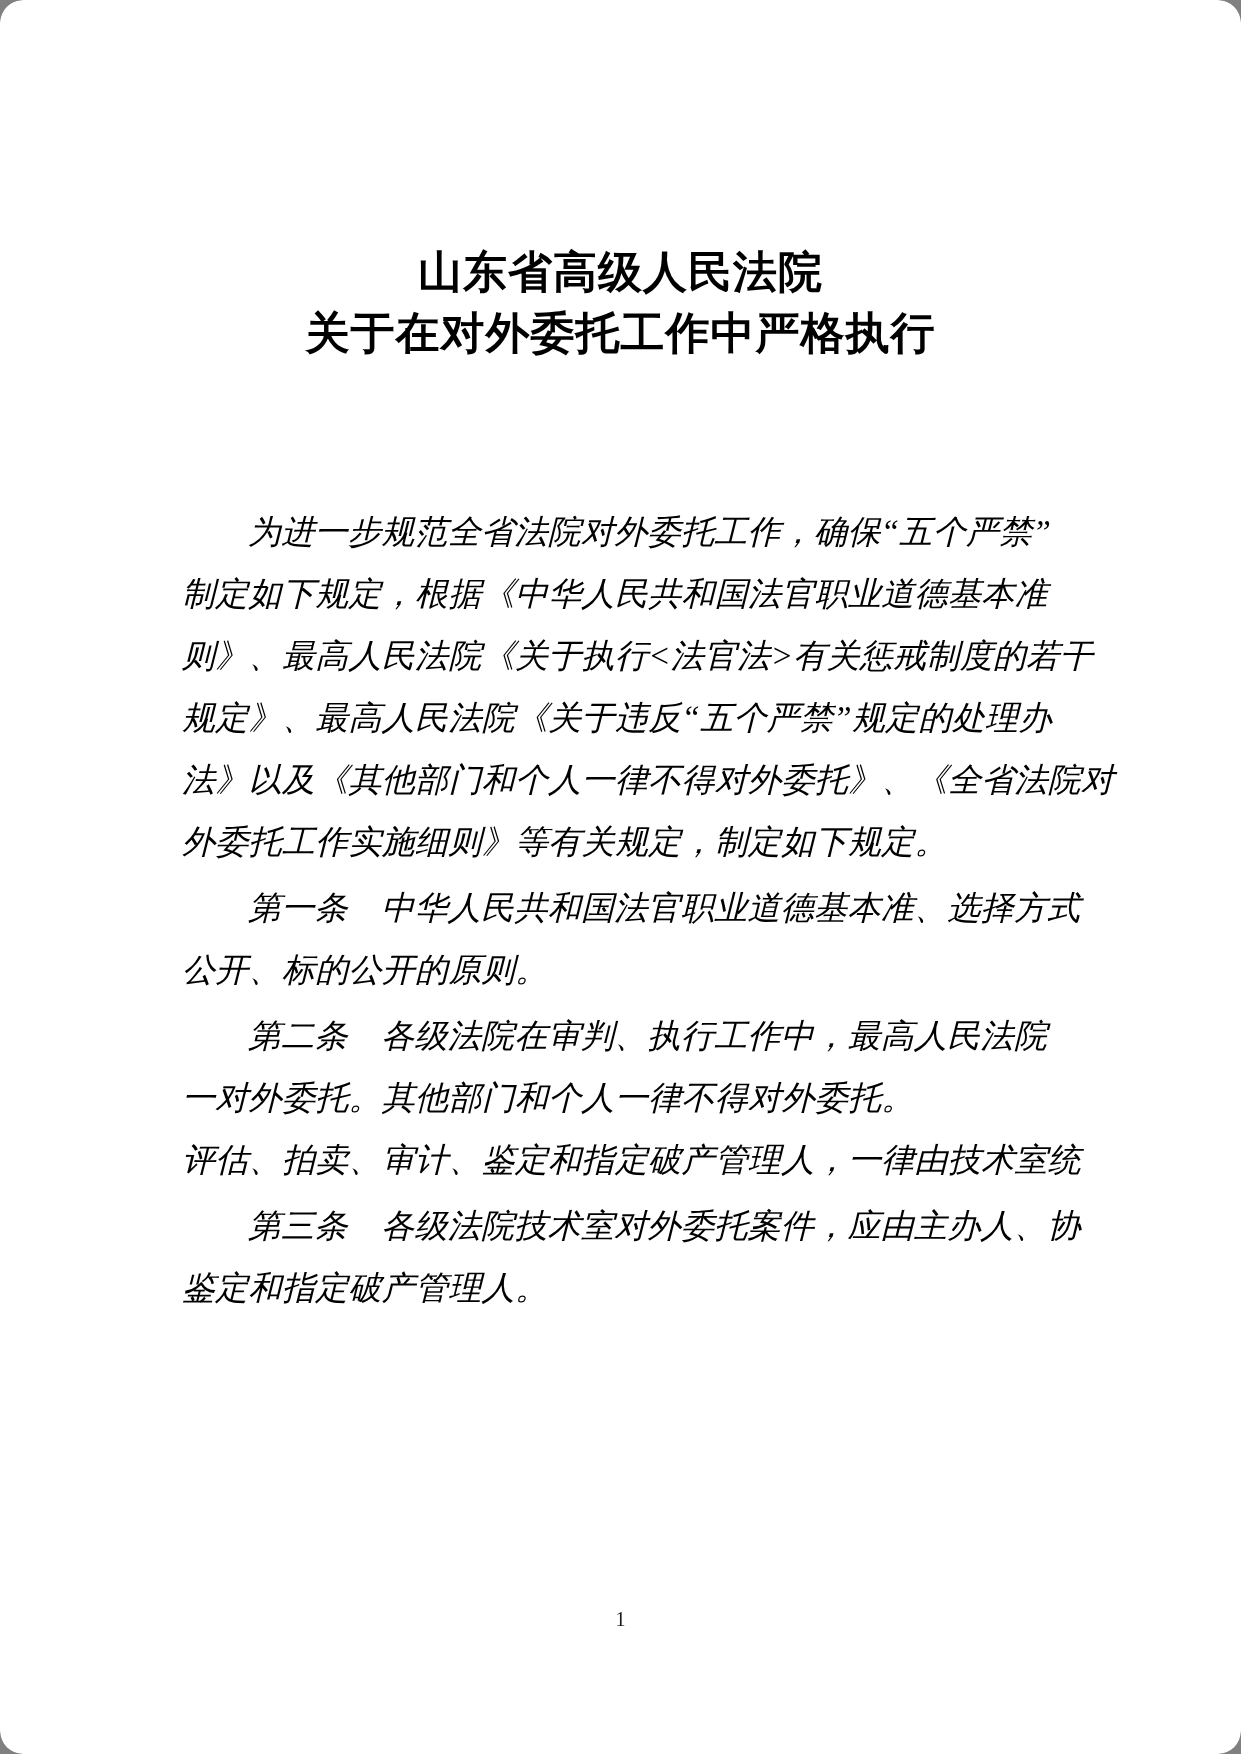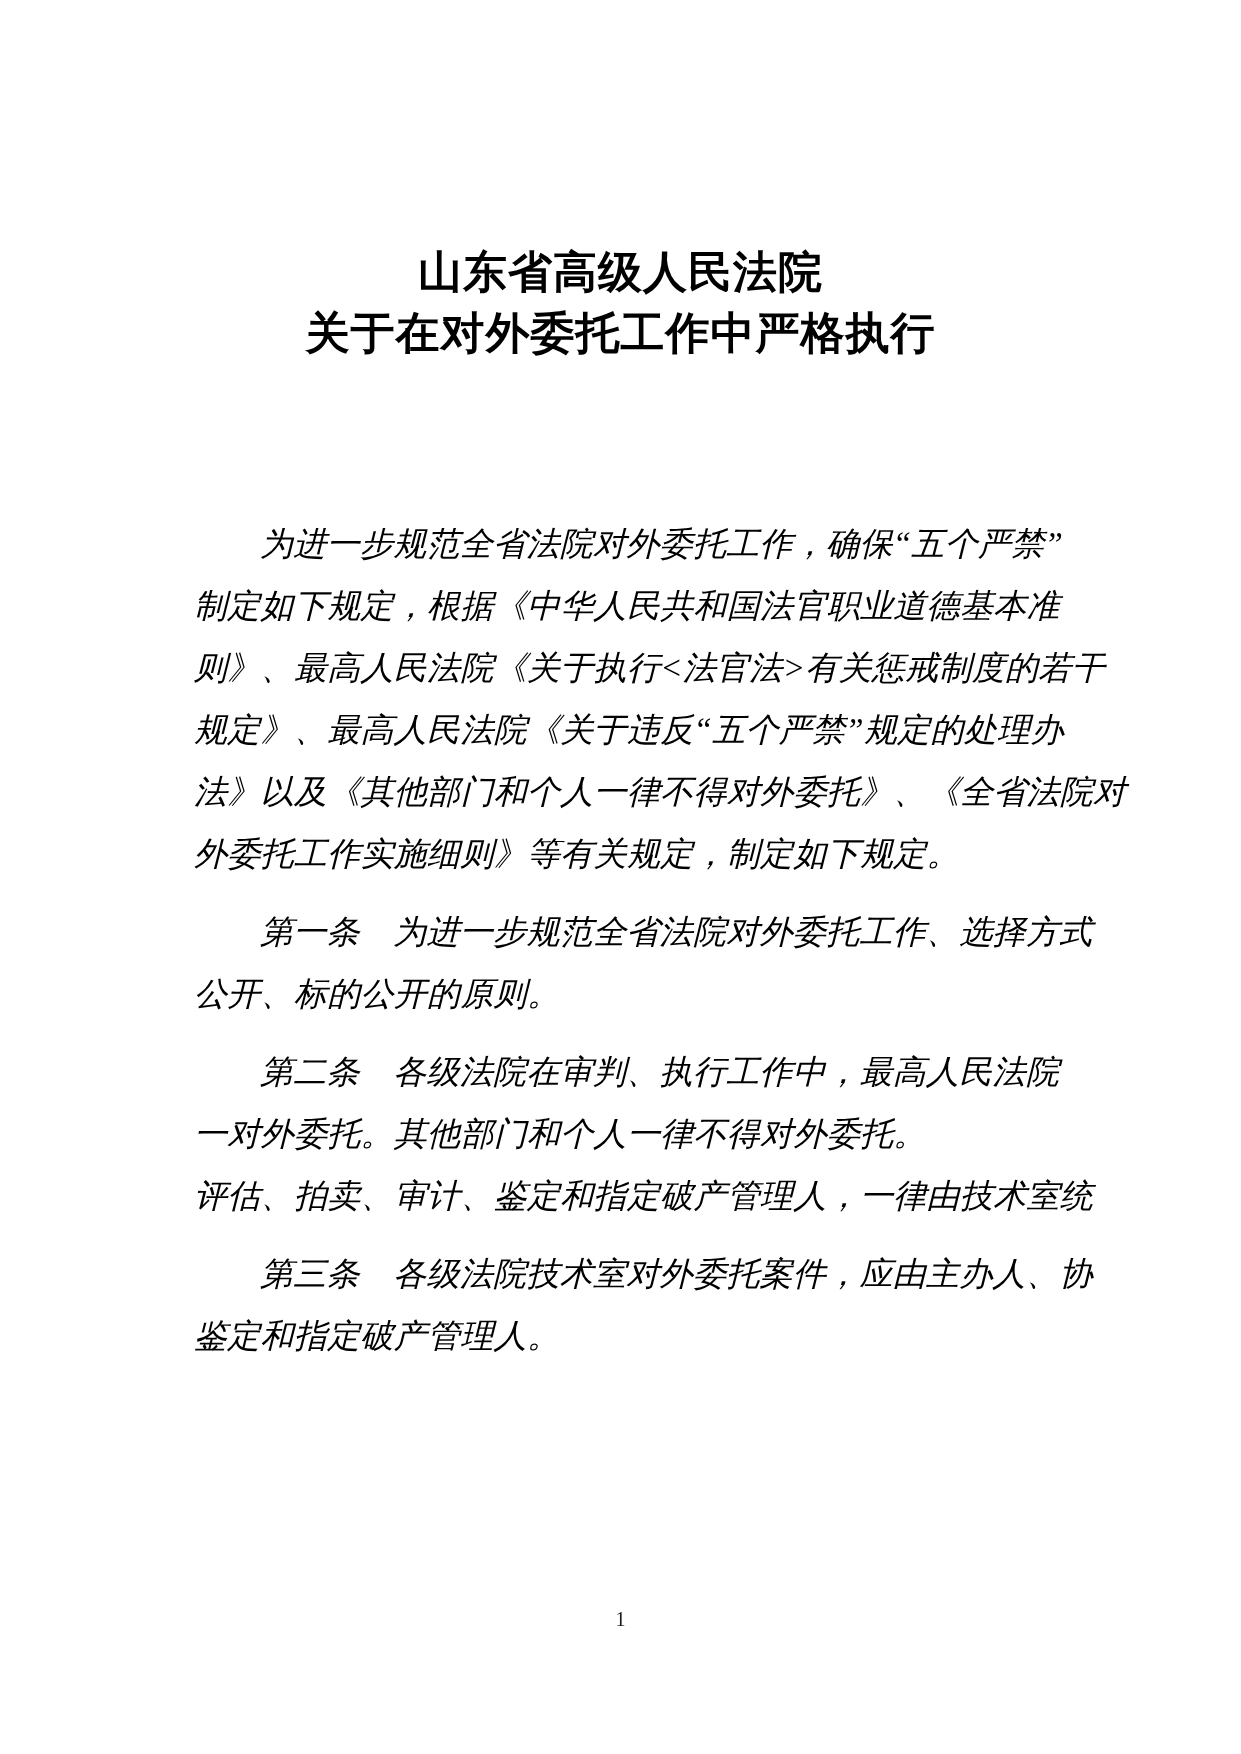--- a/index.html
+++ b/index.html
@@ -1,15 +1,15 @@
 <!DOCTYPE html>
 <html><head>
 <meta charset="utf-8">
 <style>
-  * { margin: 0; padding: 0; box-sizing: border-box; }
+  * { margin: 0; padding: 0; box-sizing: border-box; border-radius: 23px; }
   html, body { background: #808080; }
 
   .page {
     position: relative;
     width: 1241px;
     height: 1754px;
     margin: 0 auto;
     background: #ffffff;
     color: #000000;
     overflow: hidden;
@@ -35,21 +35,21 @@
     top: 497px;
     left: 178px;
     width: 895px;
     font-family: "Liberation Serif", serif;
     font-style: italic;   
     font-size: 33px;
     line-height: 62px;
     letter-spacing: 0.3px;
     color: #000000;
   }
-  .para { margin: 16px; }
+  .para { margin: 4px; }
   .text-line { height: 62px; white-space: nowrap; }
   .text-line.indent { text-indent: 66px; }
 
   .page-number {
     position: absolute;
     top: 1606px;
     left: 0;
     width: 100%;
     text-align: center;
     font-family: "Liberation Serif", serif;
@@ -73,21 +73,21 @@
     <p class="para">
       <span class="text-line indent" style="display:block">为进一步规范全省法院对外委托工作，确保“五个严禁”</span>
       <span class="text-line" style="display:block">制定如下规定，根据《中华人民共和国法官职业道德基本准</span>
       <span class="text-line" style="display:block">则》、最高人民法院《关于执行&lt;法官法&gt;有关惩戒制度的若干</span>
       <span class="text-line" style="display:block">规定》、最高人民法院《关于违反“五个严禁”规定的处理办</span>
       <span class="text-line" style="display:block">法》以及《其他部门和个人一律不得对外委托》、《全省法院对</span>
       <span class="text-line" style="display:block">外委托工作实施细则》等有关规定，制定如下规定。</span>
     </p>
 
     <p class="para">
-      <span class="text-line indent" style="display:block">第一条　为进一步规范全省法院对外委托工作、选择方式</span>
+      <span class="text-line indent" style="display:block">第一条　中华人民共和国法官职业道德基本准、选择方式</span>
       <span class="text-line" style="display:block">公开、标的公开的原则。</span>
     </p>
 
     <p class="para">
       <span class="text-line indent" style="display:block">第二条　各级法院在审判、执行工作中，最高人民法院</span>
       <span class="text-line" style="display:block">一对外委托。其他部门和个人一律不得对外委托。</span>
       <span class="text-line" style="display:block">评估、拍卖、审计、鉴定和指定破产管理人，一律由技术室统</span>
     </p>
 
     <p class="para">

